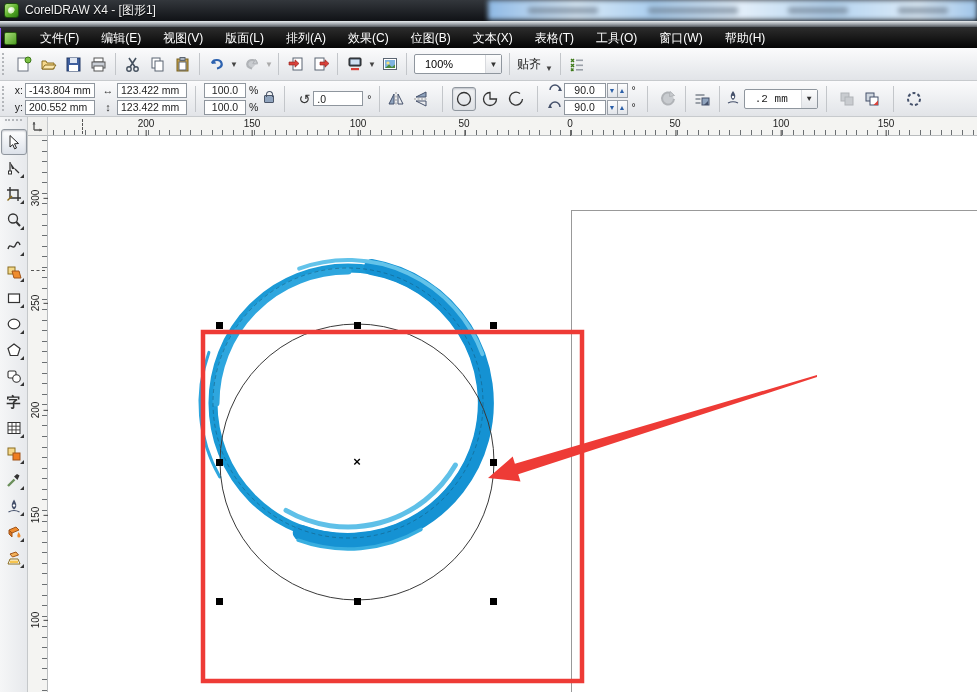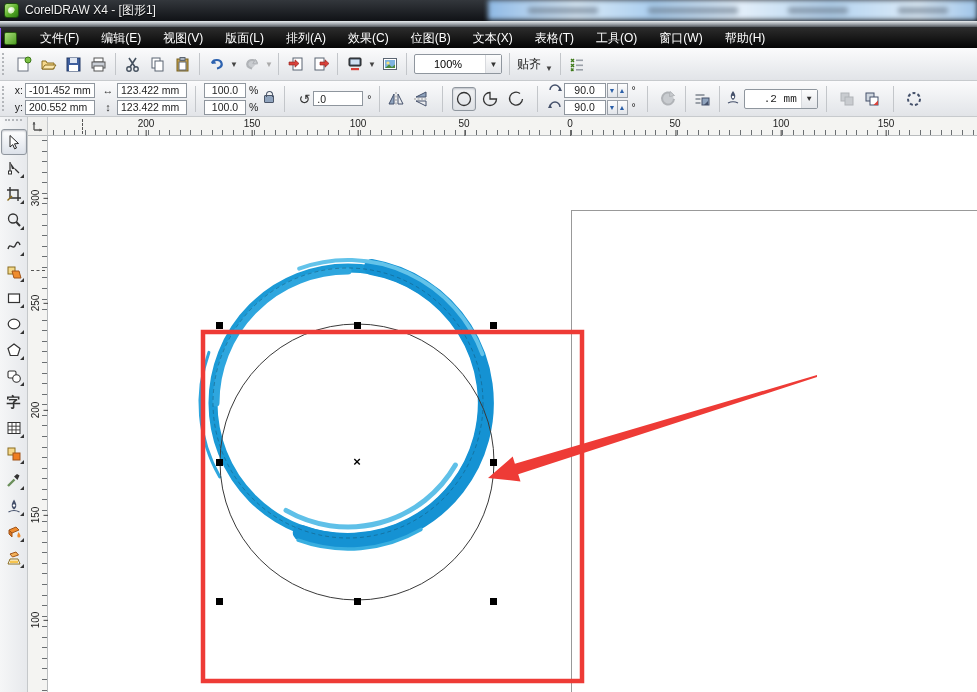--- a/index.html
+++ b/index.html
@@ -35,21 +35,21 @@
   .sep{width:1px;height:22px;background:#c3c6ca;margin:0 4px;}
   .sep.s{height:26px;}
   .ibtn{width:23px;height:23px;display:flex;align-items:center;justify-content:center;border-radius:2px;margin:0 1px;position:relative;}
   .ibtn svg{display:block;}
   .caret{width:10px;height:23px;display:flex;align-items:center;justify-content:center;font-size:8px;color:#444;}
   .caret.dis{color:#aaa;}
   .dis svg *{stroke:#b0b3b7 !important;fill:#c9ccd0 !important;}
 
   
   .toolbar{top:48px;height:33px;}
-  .combo{height:20px;background:#fff;border:1px solid #8f969e;border-radius:2px;display:flex;align-items:center;font-size:11px;padding-left:19px;position:relative;}
+  .combo{height:20px;background:#fff;border:1px solid #8f969e;border-radius:2px;display:flex;align-items:center;font-size:11px;padding-left:10px;position:relative;}
   .combo .cbtxt{flex:1;}
   .combo .cbarrow{width:16px;height:100%;display:flex;align-items:center;justify-content:center;font-size:8px;color:#333;border-left:1px solid #d8dade;background:linear-gradient(#fdfdfd,#e4e6ea);}
   .zoom-combo{width:88px;margin:0 3px;}
   .snap{display:flex;align-items:flex-end;font-size:12px;color:#222;padding:2px 3px;border-radius:2px;}
   .snap .cbarrow2{font-size:8px;color:#444;margin-left:4px;}
 
   
   .propbar{top:81px;height:36px;font-size:10.5px;color:#222;}
   .stack{display:flex;flex-direction:column;justify-content:center;gap:2px;}
   .prow{display:flex;align-items:center;height:15px;}
@@ -246,21 +246,21 @@
         </svg>
       </span>
   </div>
 
   <div class="bar propbar">
     <span class="grip"></span>
     <span class="stack">
       <span class="prow">
           <span class="plabel">x:</span>
         <span class="pfield w70">
-            <span>-101.452 mm</span>
+            <span>-143.804 mm</span>
           </span>
         </span>
       <span class="prow">
           <span class="plabel">y:</span>
         <span class="pfield w70">
             <span>200.552 mm</span>
           </span>
         </span>
     </span>
     <span class="stack" style="margin-left:4px;">

